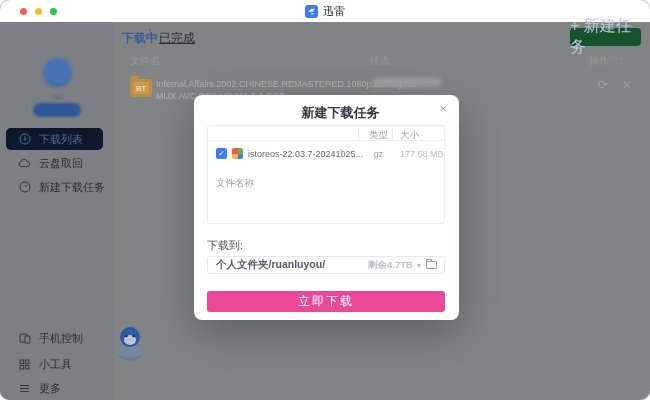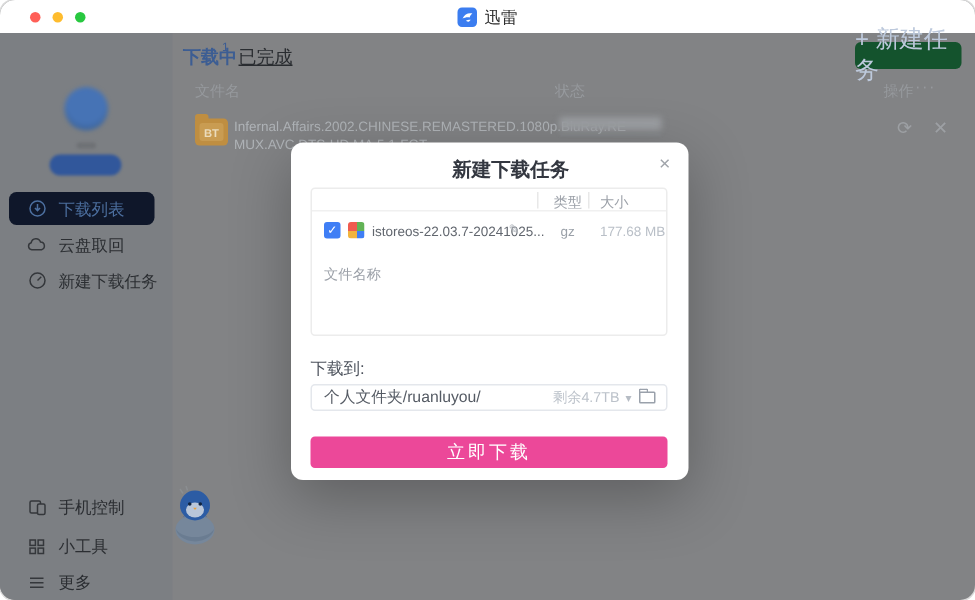--- a/index.html
+++ b/index.html
@@ -62,21 +62,21 @@
     color:#fff;font-size:8px;line-height:11px;text-align:center;}
   .ficon{position:absolute;left:24px;top:1px;width:11px;height:11px;border-radius:2px;overflow:hidden;display:grid;grid-template-columns:1fr 1fr;grid-template-rows:1fr 1fr;}
   .ficon i:nth-child(1){background:#f05b4f;}.ficon i:nth-child(2){background:#62b356;}
   .ficon i:nth-child(3){background:#f2b43e;}.ficon i:nth-child(4){background:#3f7ef5;}
   .fnm{position:absolute;left:40px;top:2px;font-size:9px;color:#61666e;}
   .fpencil{position:absolute;left:131px;top:1px;font-size:9px;color:#b5bac0;}
   .ftype{position:absolute;left:157px;width:27px;top:2px;text-align:center;font-size:9px;color:#9aa0a8;}
   .fsize{position:absolute;left:192px;top:2px;font-size:9px;color:#b9bfc7;}
   .dlto{position:absolute;left:13px;top:143px;font-size:11px;color:#4b515b;text-align:center;}
   .pathbox{position:absolute;left:13px;top:161px;width:238px;height:18px;border:1px solid #e4e7ec;border-radius:3px;
-    display:flex;align-items:center;}
+    display:flex;align-items:center;font-weight:bold;}
   .pathtext{margin-left:8px;font-size:10.5px;color:#555b64;}
   .spaceleft{margin-left:auto;font-size:9.5px;color:#bcc2ca;}
   .chev{font-size:8px;color:#b6bcc4;margin:0 5px 0 4px;}
   .foldico{position:relative;width:11px;height:8px;border:1px solid #9aa1ab;border-radius:1px;margin-right:7px;}
   .foldico::before{content:"";position:absolute;top:-3px;left:-1px;width:4px;height:2px;border:1px solid #9aa1ab;border-bottom:none;border-radius:1px 1px 0 0;}
   .dlbtn{position:absolute;left:13px;top:196px;width:238px;height:21px;border-radius:3px;background:#ec4899;
     color:#ffffff;font-size:12px;letter-spacing:2px;display:flex;align-items:center;justify-content:center;}
 </style>
 </head>
 <body>

